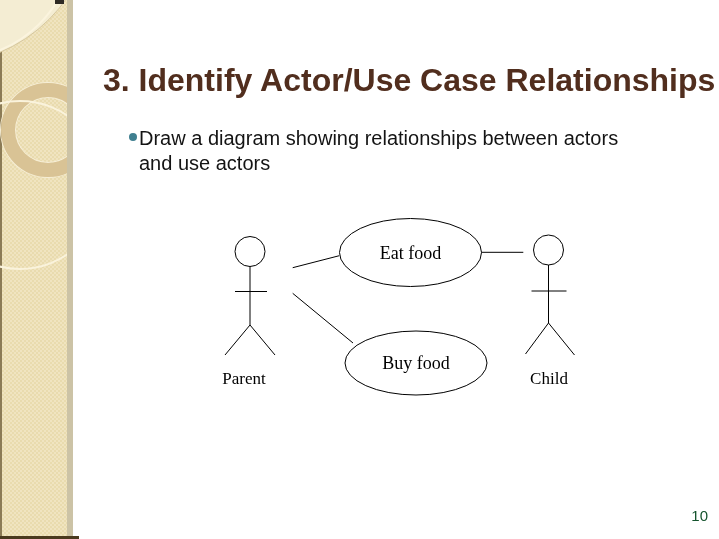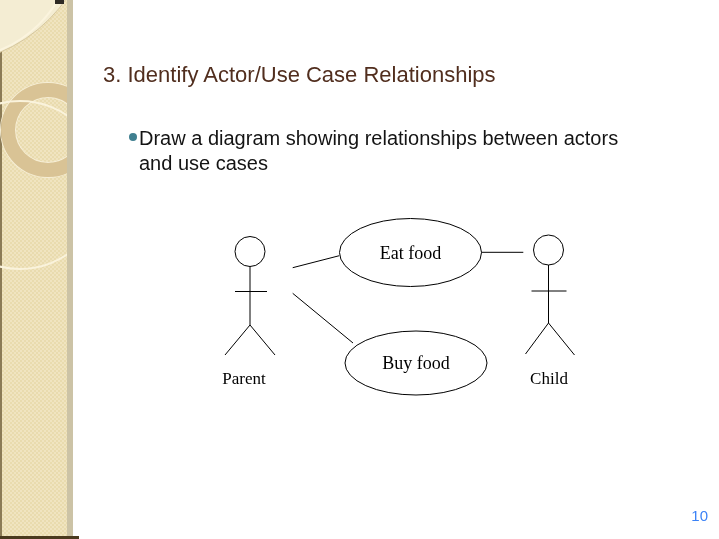--- a/index.html
+++ b/index.html
@@ -21,29 +21,29 @@
   .ring { position:absolute; left:1px; top:83px; width:94px; height:94px; border-radius:50%;
           border:14px solid #d9c395;
           box-shadow:0 0 0 1px #f6eed6, inset 0 0 0 1px #f6eed6; }
   .circle-outline-mid { position:absolute; left:-65px; top:100px; width:170px; height:170px;
                         border-radius:50%; border:2px solid #faf3dc; }
   .sidebar-bottom-line { position:absolute; left:0; top:536px; width:79px; height:3px;
                          background:#4a3a1e; }
   .top-mark { position:absolute; left:55px; top:0; width:9px; height:4px; background:#2e2a24; }
 
   
-  .title { position:absolute; left:103px; top:62px; font-size:22px; font-weight:400;
+  .title { position:absolute; left:103px; top:62px; font-size:32px; font-weight:700;
            color:#512e1e; white-space:nowrap; }
   .bullet-dot { position:absolute; left:129px; top:133px; width:8px; height:8px;
                 border-radius:50%; background:#3f7f90; }
   .bullet-text { position:absolute; left:139px; top:126px; font-size:20px;
                  line-height:25px; color:#141414; }
   .bullet-text .bl { display:block; }
   .page-number { position:absolute; left:684px; top:507px; width:24px; text-align:right;
-                 font-size:15px; color:#3b82f6; }
+                 font-size:15px; color:#14532d; }
 
   
   .diagram { position:absolute; left:200px; top:205px; }
   .diagram line, .diagram circle { stroke:#000; stroke-width:1; fill:none; }
   .diagram ellipse { stroke:#000; stroke-width:1; fill:#fff; }
   .diagram text { font-family:"Liberation Serif", serif; font-size:18px; fill:#000; }
   .diagram text.actor-label { font-size:17px; }
 </style>
 </head>
 <body>
@@ -58,21 +58,21 @@
     <div class="circle-outline-mid"></div>
   </div>
   <div class="sidebar-bottom-line"></div>
   <div class="top-mark"></div>
 
   <h1 class="title">3. Identify Actor/Use Case Relationships</h1>
 
   <span class="bullet-dot"></span>
   <div class="bullet-text">
     <span class="bl">Draw a diagram showing relationships between actors</span>
-    <span class="bl">and use cases</span>
+    <span class="bl">and use actors</span>
   </div>
 
   <svg class="diagram" width="400" height="200" viewBox="0 0 400 200">
 
     <g>
       <line x1="92.7" y1="62.7" x2="139.3" y2="50.7"></line>
       <line x1="92.7" y1="88.3" x2="153" y2="138"></line>
       <line x1="280" y1="47.3" x2="323.3" y2="47.3"></line>
     </g>
 

